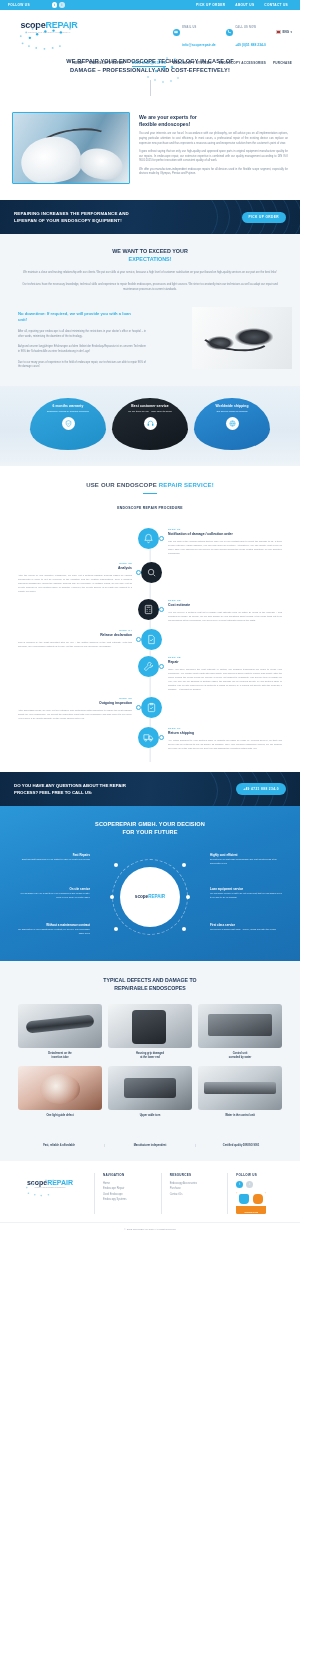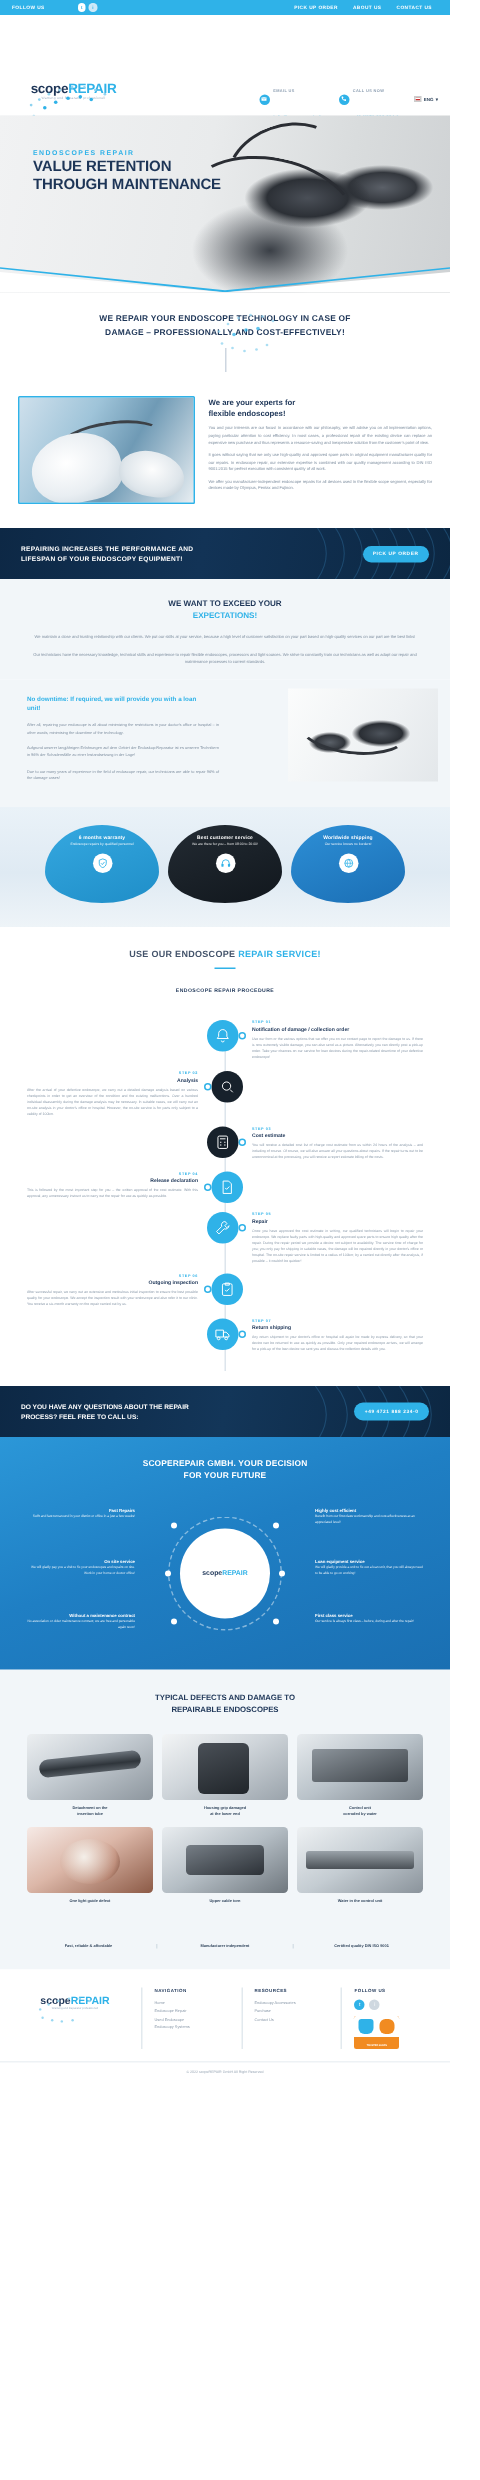--- a/index.html
+++ b/index.html
@@ -17,21 +17,21 @@
     padding:0 8px; font-size:3.2px; letter-spacing:.3px; color:#fff; font-weight:700;
   }
   .topbar .follow { display:flex; align-items:center; gap:2px; margin-left:22px; }
   .tb-soc { width:5.5px; height:5.5px; border-radius:50%; background:#fff; display:flex;
             align-items:center; justify-content:center; color:#2fb2e8; font-size:3px; }
   .tb-soc.alt { background:#cfe9f7; }
   .topbar .right { margin-left:auto; display:flex; gap:10px; padding-right:4px; }
   .topbar .right span { white-space:nowrap; }
 
   
-  .header { height:33px; background:#fff; position:relative;margin-top:34px; }
+  .header { height:33px; background:#fff; position:relative; }
   .hdr-top { display:flex; align-items:center; justify-content:flex-end;
              padding:4px 8px 0 0; gap:10px; }
   .contact { display:flex; align-items:center; gap:2.5px; }
   .c-circ { width:7px; height:7px; border-radius:50%; background:#2fb2e8;
             display:flex; align-items:center; justify-content:center; }
   .c-circ svg { width:4px; height:4px; fill:#fff; }
   .c-txt .lbl { font-size:2.6px; color:#8fa0b3; letter-spacing:.25px; font-weight:700; }
   .c-txt .val { font-size:3.4px; color:#2fb2e8; font-weight:700; }
   .lang { display:flex; align-items:center; gap:1.5px; font-size:3px; font-weight:700; color:#33475e; }
   .flag { width:5px; height:3.5px; background:linear-gradient(#cc2b2b 33%,#fff 33% 66%,#cc2b2b 66%); border:.2px solid #ccc; }
@@ -339,35 +339,20 @@
     <div class="nav" style="margin-top:7px;">
       <span class="item">HOME</span>
       <span class="item">ENDOSCOPE REPAIR</span>
       <span class="item active">USED ENDOSCOPES</span>
       <span class="item">ENDOSCOPY SYSTEMS</span>
       <span class="item">ENDOSCOPY ACCESSORIES</span>
       <span class="item">PURCHASE</span>
     </div>
   </div>
 
-  <div class="hero">
-    <div class="hero-photo">
-      <span class="scope-tube" style="left:120px;top:28px;width:120px;height:80px;transform:rotate(12deg);"></span>
-      <span class="scope-tube" style="left:150px;top:6px;width:80px;height:60px;transform:rotate(-20deg);"></span>
-    </div>
-    <div class="hero-txt">
-      <div class="hero-kicker">ENDOSCOPES REPAIR</div>
-      <div class="hero-h1">
-        <div>VALUE RETENTION</div>
-        <div>THROUGH MAINTENANCE</div>
-      </div>
-    </div>
-    <div class="hero-angle-line"></div>
-    <div class="hero-angle"></div>
-  </div>
 
   <div class="sec-claim">
     <svg class="dna-deco" viewBox="0 0 60 40">
       <g fill="#8fd3f0">
         <circle cx="8" cy="20" r=".9"></circle>
           <circle cx="14" cy="15" r=".9"></circle>
           <circle cx="21" cy="11" r=".9"></circle>
         <circle cx="29" cy="9" r=".9"></circle>
           <circle cx="37" cy="10" r=".9"></circle>
           <circle cx="44" cy="13" r=".9"></circle>

